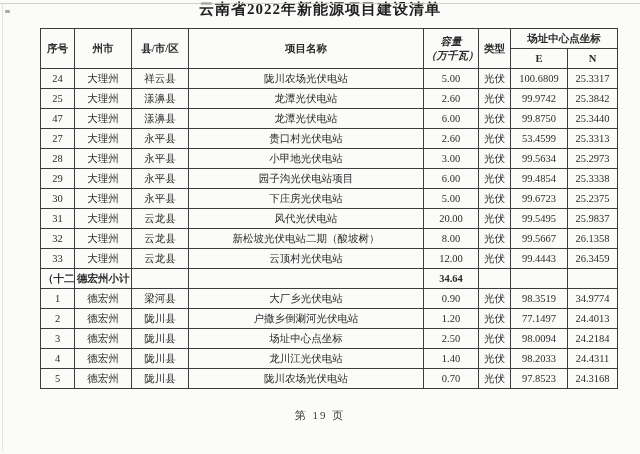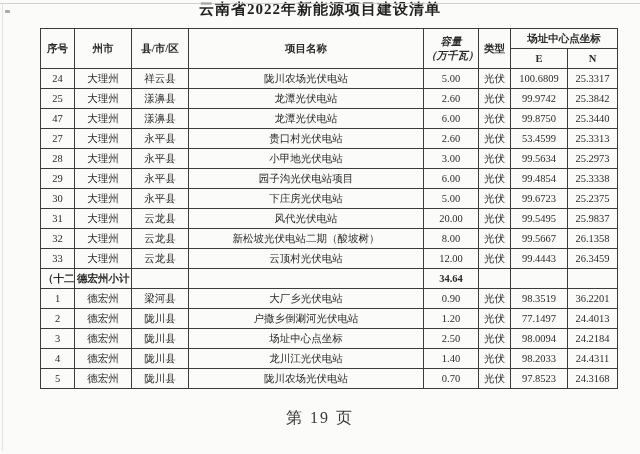--- a/index.html
+++ b/index.html
@@ -51,21 +51,21 @@
     font-weight:bold;
     font-size:10.5px;
   }
   .cap-head{font-size:10px;line-height:1.15;font-style:italic;}
   .sub-row td{font-weight:bold;}
   .page-footer{
     position:absolute;
     left:0;right:0;
     top:408px;
     text-align:center;
-    font-size:16px;
+    font-size:11px;
     letter-spacing:2px;
     color:#3a3a3a;
   }
 </style>
 </head>
 <body>
 
 <div class="scan-edge-top"></div>
 <div class="scan-edge-left"></div>
 <div class="scan-speck"></div>
@@ -213,21 +213,21 @@
         <td></td>
       </tr>
       <tr>
         <td>1</td>
         <td>德宏州</td>
         <td>梁河县</td>
         <td>大厂乡光伏电站</td>
         <td>0.90</td>
         <td>光伏</td>
         <td>98.3519</td>
-        <td>36.2201</td>
+        <td>34.9774</td>
       </tr>
       <tr>
         <td>2</td>
         <td>德宏州</td>
         <td>陇川县</td>
         <td>户撒乡倒涮河光伏电站</td>
         <td>1.20</td>
         <td>光伏</td>
         <td>77.1497</td>
         <td>24.4013</td>

